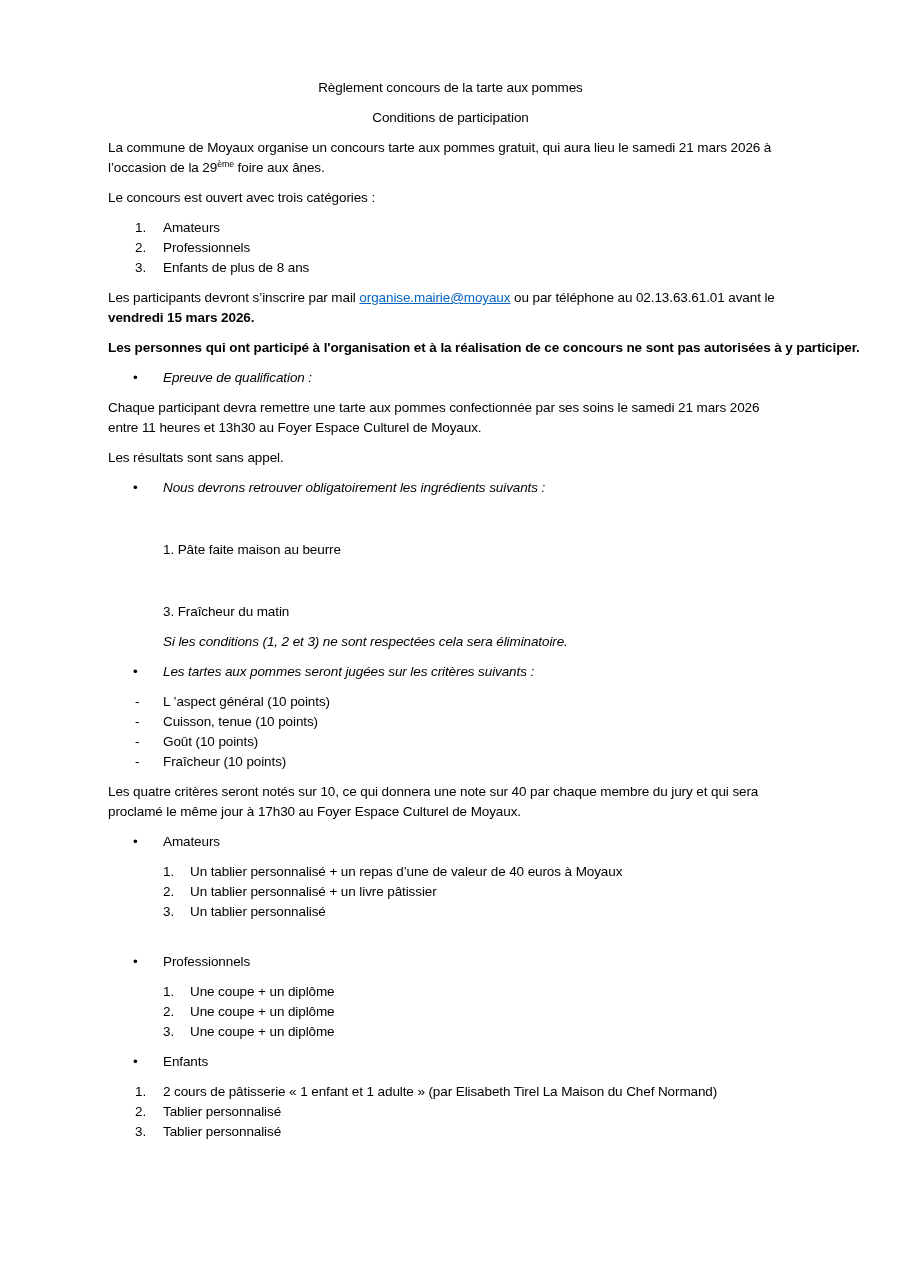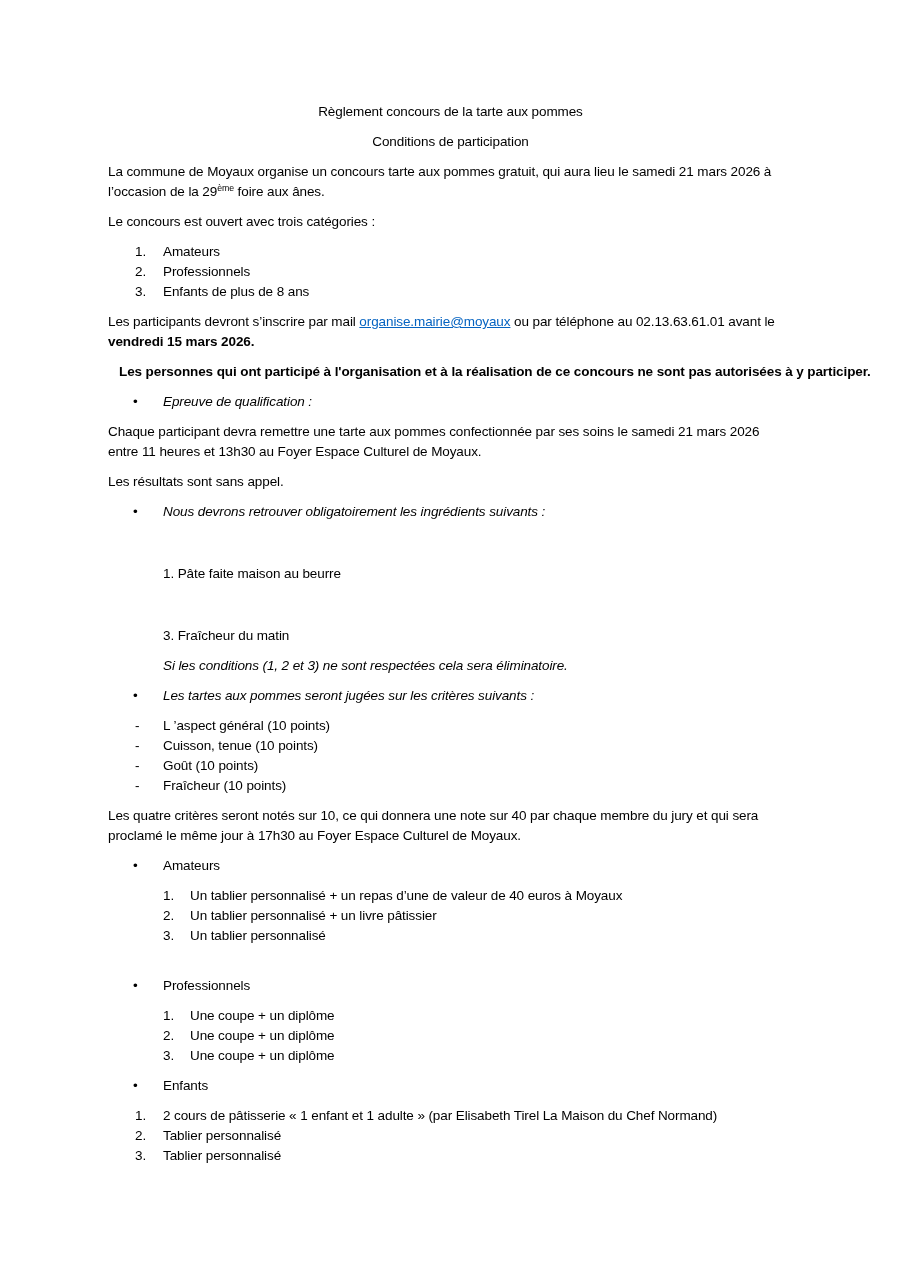--- a/index.html
+++ b/index.html
@@ -3,27 +3,27 @@
 <meta charset="utf-8">
 <style>
   * { margin:0; padding:0; box-sizing:border-box; }
   html, body { background:#ffffff; }
   body {
     width:900px; height:1273px; overflow:hidden;
     color:#000000;
     font-family:"Liberation Sans","DejaVu Sans",sans-serif;
     font-size:13.5px; letter-spacing:-0.1px;
   }
-  .page { padding:102px 107px 40px 108px; line-height:20px; }
+  .page { padding:78px 107px 40px 108px; line-height:20px; }
   .para { margin:0 0 10px 0; }
   .group { margin:0 0 10px 0; }
   .center { text-align:center; }
   .bold { font-weight:bold; }
   .italic { font-style:italic; }
-  .nowrap { white-space:nowrap;margin-left:11px; }
+  .nowrap { white-space:nowrap; }
   .row { display:flex; align-items:center; }
   .indent { margin-left:55px;margin-top:42px; }
   .xs-gap { margin-top:6px; }
   .lg-gap { margin-top:30px; }
   .marker-b { flex:0 0 30px; margin-left:25px; }
   .marker-b::before { content:"•"; }
   .marker-d { flex:0 0 28px; margin-left:27px; }
   .marker-d::before { content:"-"; }
   .nlist { counter-reset:li; }
   .marker-n { flex:0 0 28px; margin-left:27px; }

